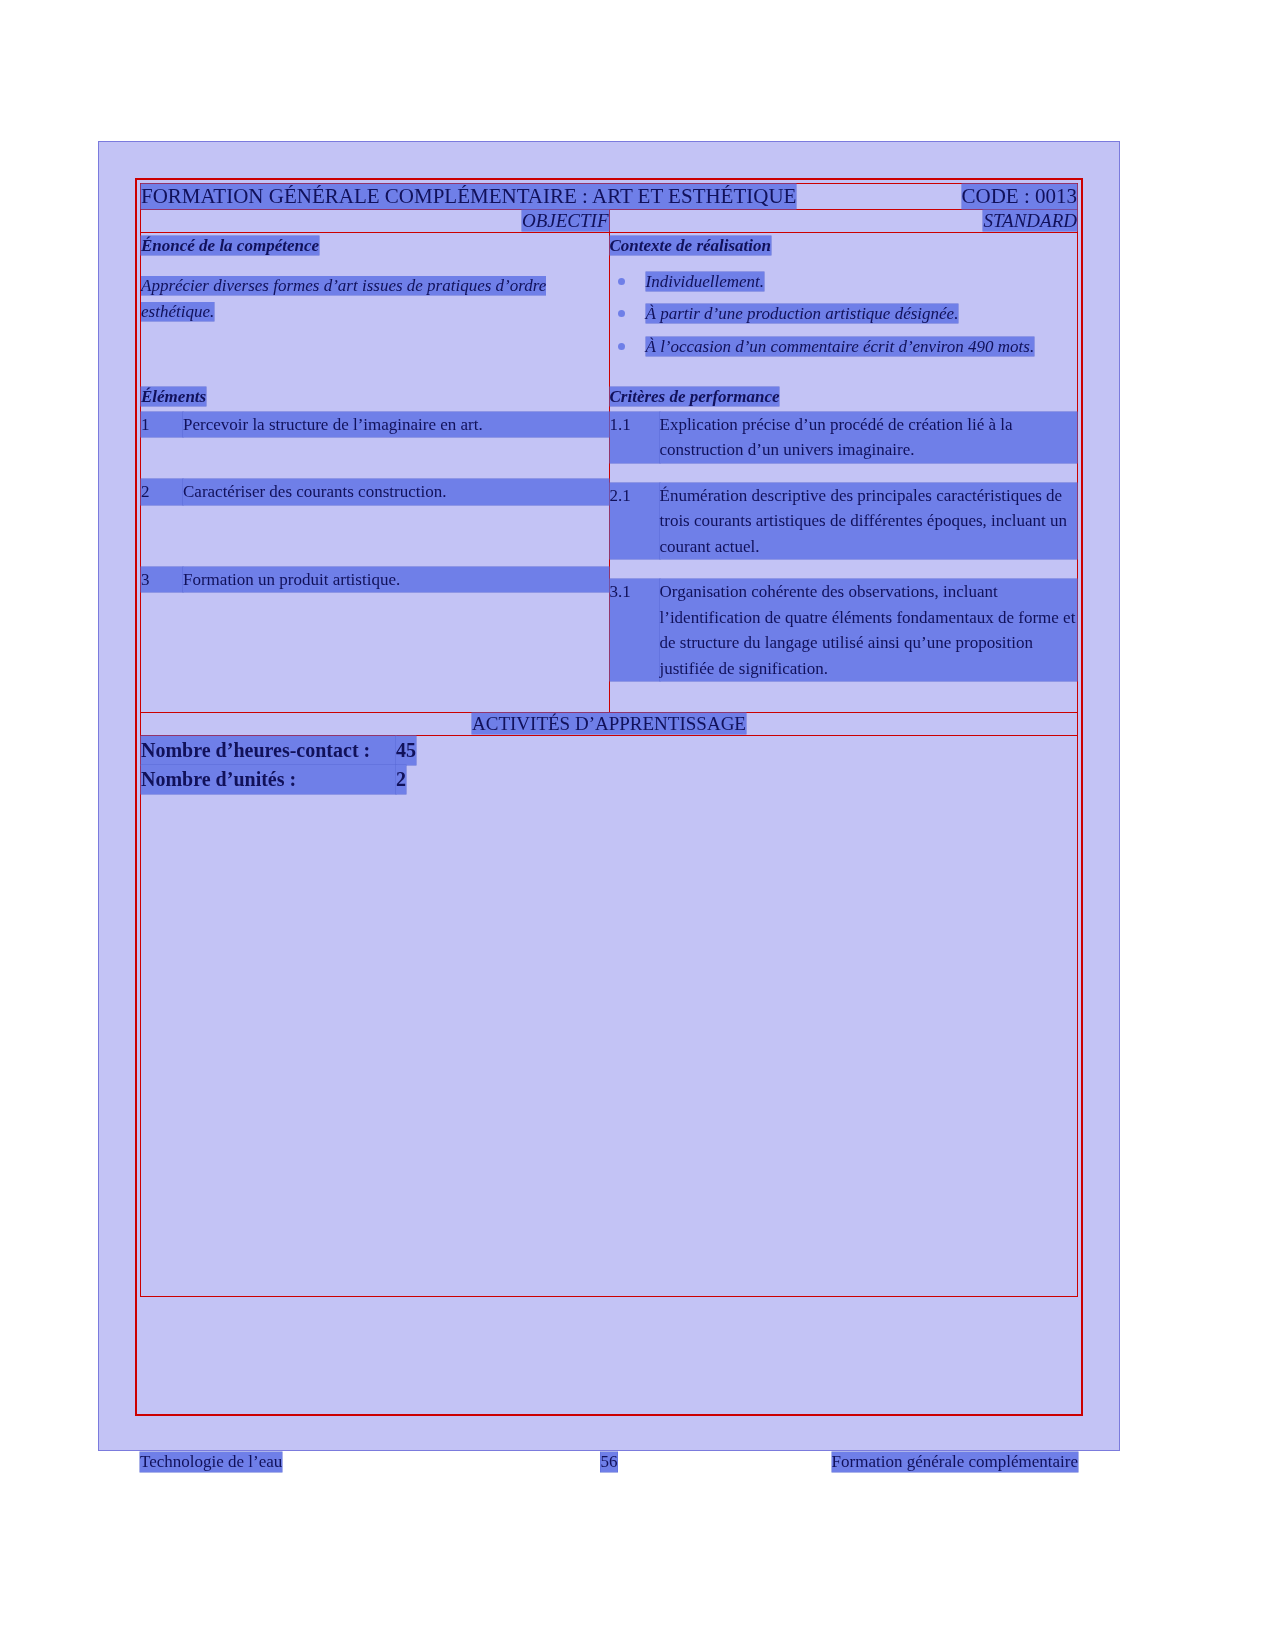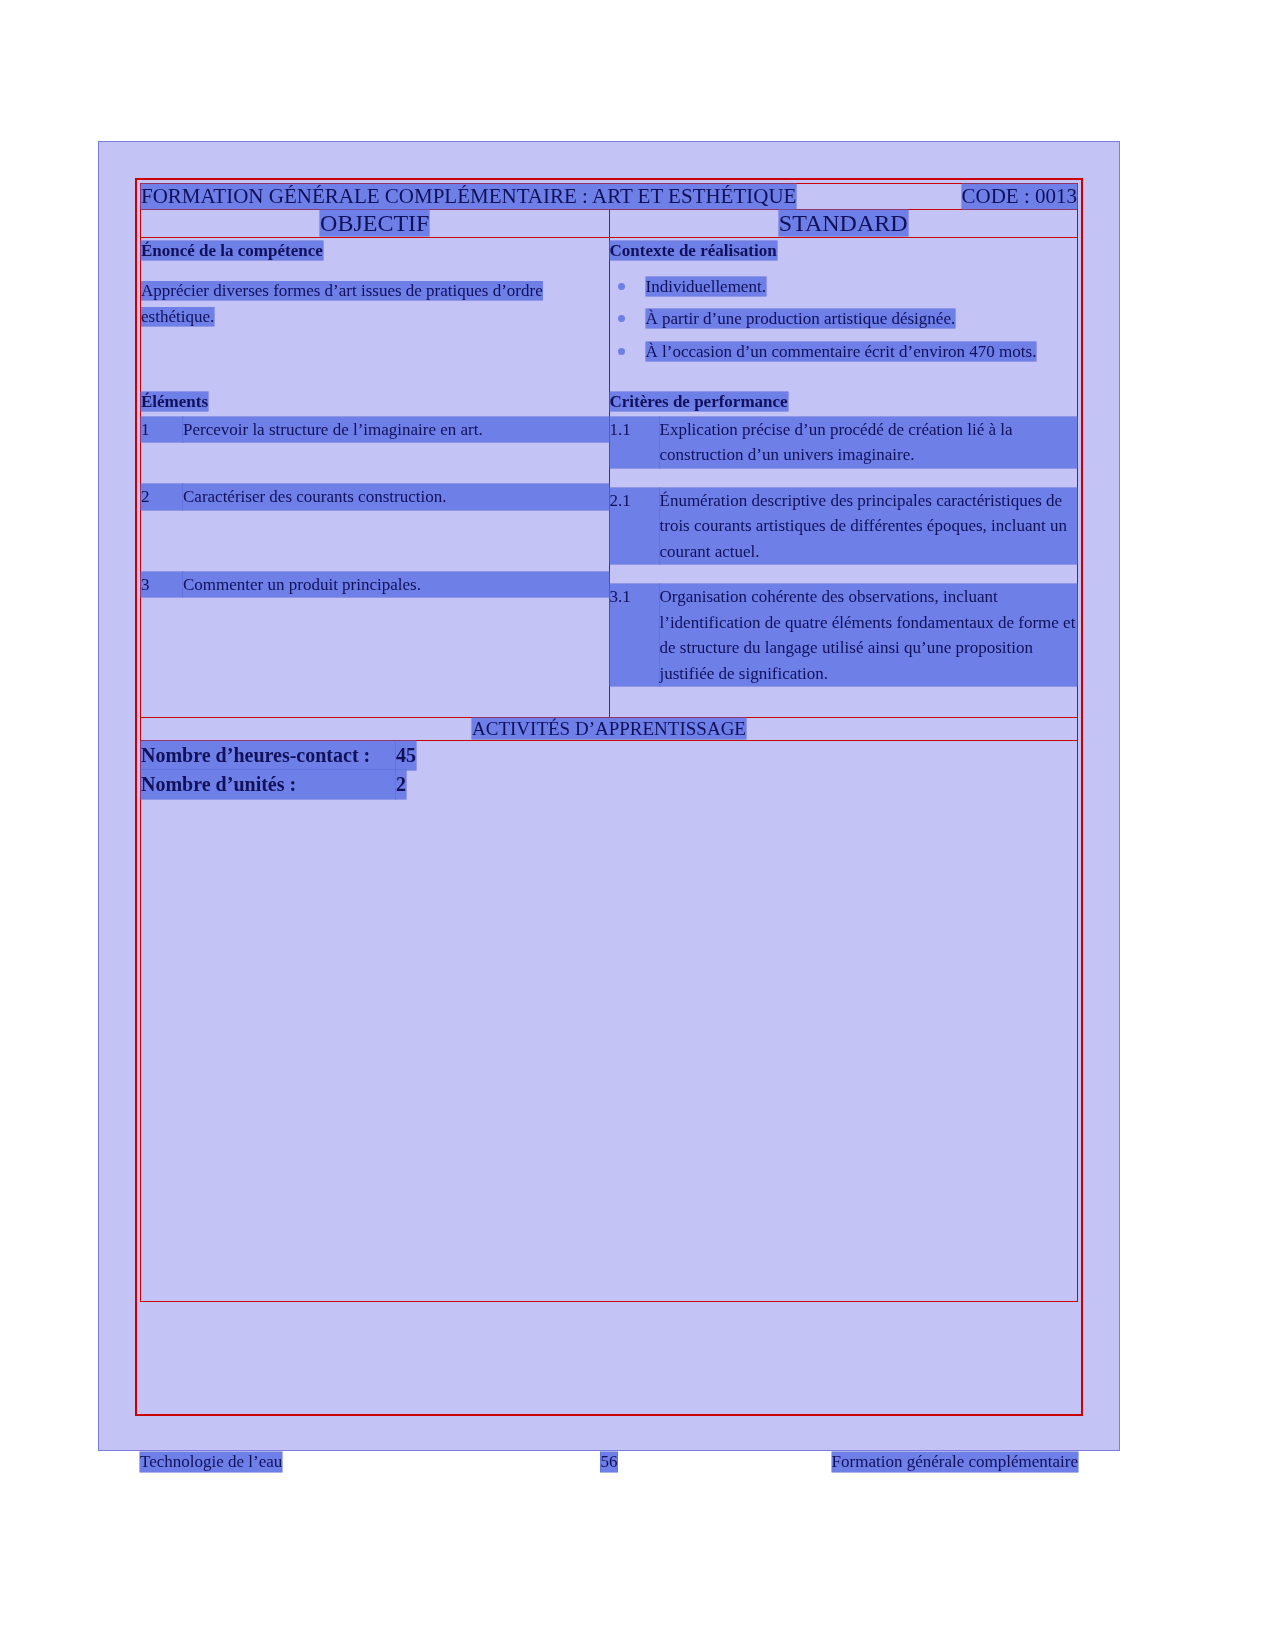--- a/index.html
+++ b/index.html
@@ -66,31 +66,32 @@
     font-size: 21px;
   }
   .title-row-inner {
     display: flex;
     justify-content: space-between;
     align-items: baseline;
     text-align: right;
   }
 
   .hdr-cell {
-    text-align: center;
+    text-align: right;
     padding: 6px 6px 8px 6px;
-    font-size: 24px;
+    font-size: 19px;
+    font-style: italic;
   }
 
   .sect-cell {
     padding: 7px 8px 8px 8px;
     font-size: 17px;
     line-height: 1.5;
   }
-  .sect-cell.noborder-bottom { border-bottom: none; }
+  .sect-cell.noborder-bottom { border-bottom: none; font-style: italic; }
   .sect-cell.noborder-top { border-top: none; }
 
   .bold { font-weight: bold; }
 
   .body-text {
     font-size: 17px;
     line-height: 1.55;
   }
 
   .spacer-para { height: 14px; }
@@ -208,21 +209,21 @@
         <li>
           <span class="bullet-dot"></span>
           <span class="hl">Individuellement.</span>
         </li>
         <li>
           <span class="bullet-dot"></span>
           <span class="hl">À partir d’une production artistique désignée.</span>
         </li>
         <li>
           <span class="bullet-dot"></span>
-          <span class="hl">À l’occasion d’un commentaire écrit d’environ 470 mots.</span>
+          <span class="hl">À l’occasion d’un commentaire écrit d’environ 490 mots.</span>
         </li>
       </ul>
     </td>
   </tr>
 
   <tr>
     <td class="sect-cell noborder-top noborder-bottom" style="padding-top:18px;">
       <div class="bold"><span class="hl">Éléments</span></div>
     </td>
     <td class="sect-cell noborder-top noborder-bottom" style="padding-top:18px;">
@@ -240,21 +241,21 @@
       </div>
       <div class="item-block" style="margin-top:42px;">
         <div class="num-row">
           <span class="num hl">2</span>
           <span class="txt hl">Caractériser des courants construction.</span>
         </div>
       </div>
       <div class="item-block" style="margin-top:62px;">
         <div class="num-row">
           <span class="num hl">3</span>
-          <span class="txt hl">Commenter un produit principales.</span>
+          <span class="txt hl">Formation un produit artistique.</span>
         </div>
       </div>
     </td>
     <td class="sect-cell noborder-top" style="padding-top:2px;">
       <div class="item-block">
         <div class="num-row">
           <span class="num wide hl">1.1</span>
           <span class="txt hl">Explication précise d’un procédé de création lié à la construction d’un univers imaginaire.</span>
         </div>
       </div>

